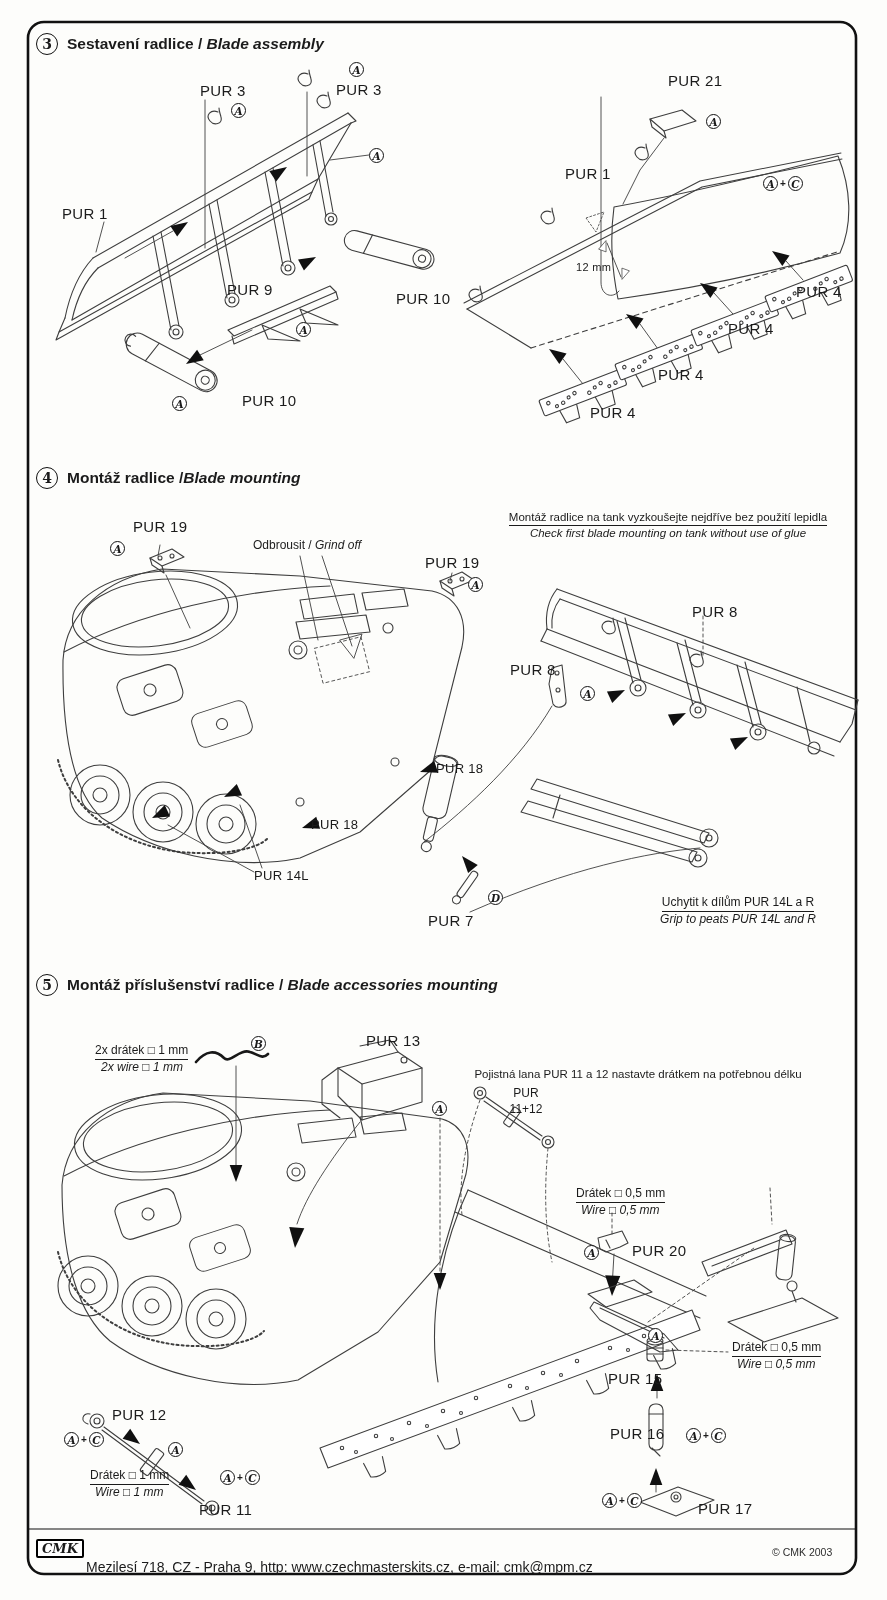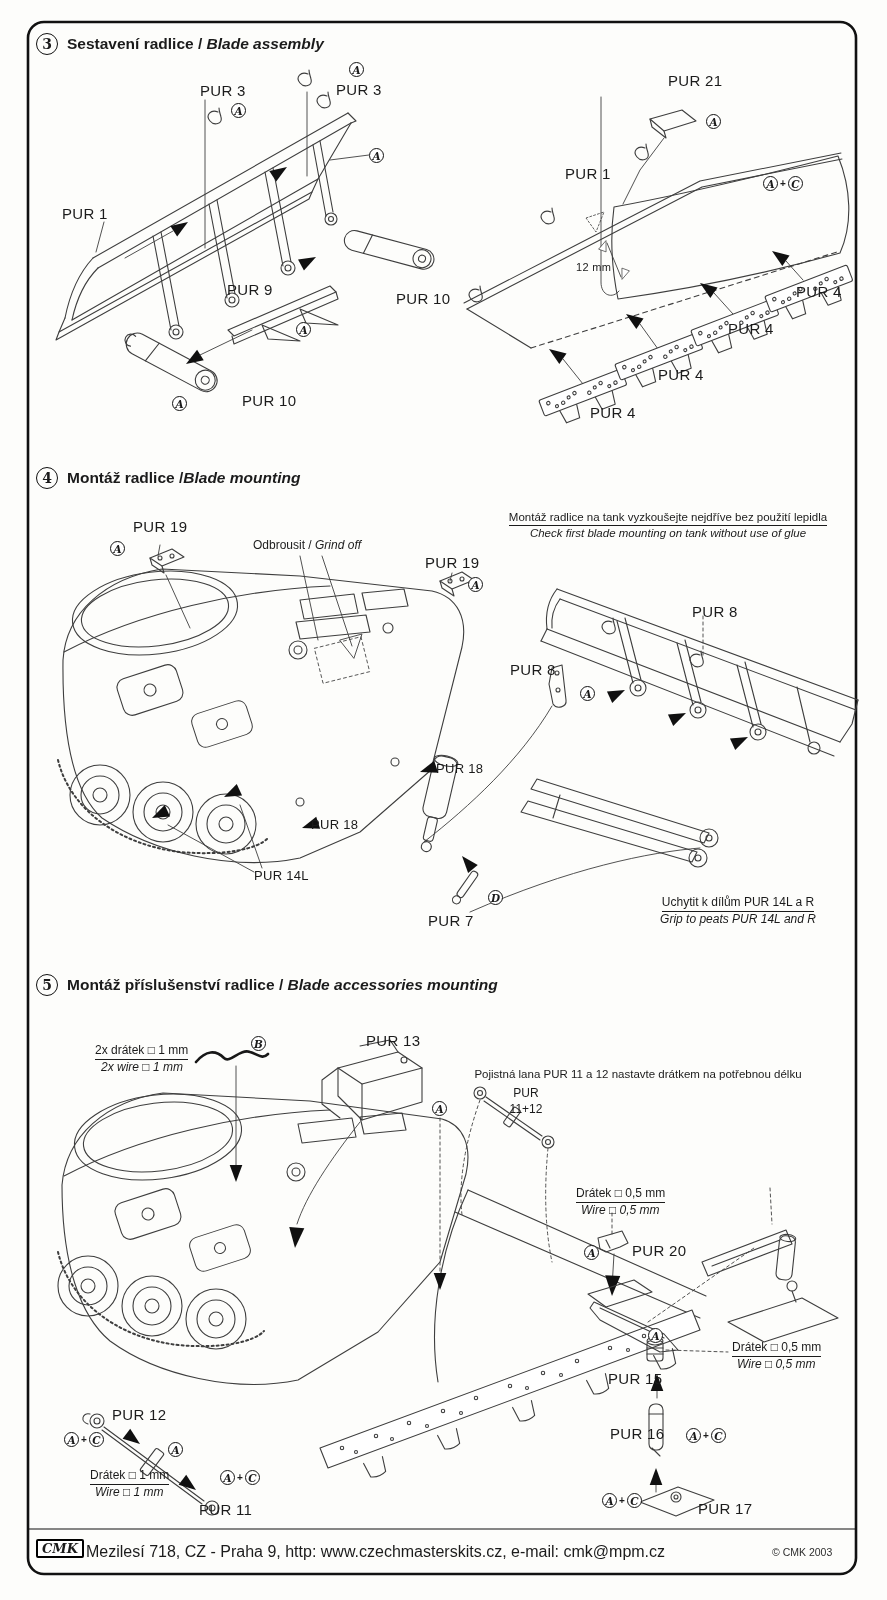--- a/index.html
+++ b/index.html
@@ -19,21 +19,21 @@
   .mk{position:absolute;display:flex;align-items:center;gap:2px;}
   .mk .cl{position:static;}
   .plus{font:bold 10px "Liberation Sans",sans-serif;}
   .cn{width:22px;height:22px;border:1.7px solid #111;border-radius:50%;flex:none;
       display:inline-flex;align-items:center;justify-content:center;
       font:bold 14px "DejaVu Serif",serif;box-sizing:border-box;}
   .hdr{position:absolute;display:flex;align-items:center;gap:9px;font-weight:bold;
        font-size:15.5px;white-space:nowrap;}
   .logo{position:absolute;display:inline-block;border:2px solid #000;border-radius:2px;
         padding:0 4px;font:italic bold 13px "DejaVu Serif",serif;background:#fff;}
-  .addr{position:absolute;font-size:16px;white-space:nowrap;}
+  .addr{position:absolute;font-size:14px;white-space:nowrap;margin-top:16px;}
   .copy{position:absolute;font-size:10.5px;color:#2e2e2e;white-space:nowrap;}
 </style>
 </head>
 <body>
 
 <div class="page">
 
 <svg class="art" width="887" height="1600" viewBox="0 0 887 1600">
   <defs>
     <polygon id="ah" points="0,0 -17,6.3 -17,-6.3"></polygon>

